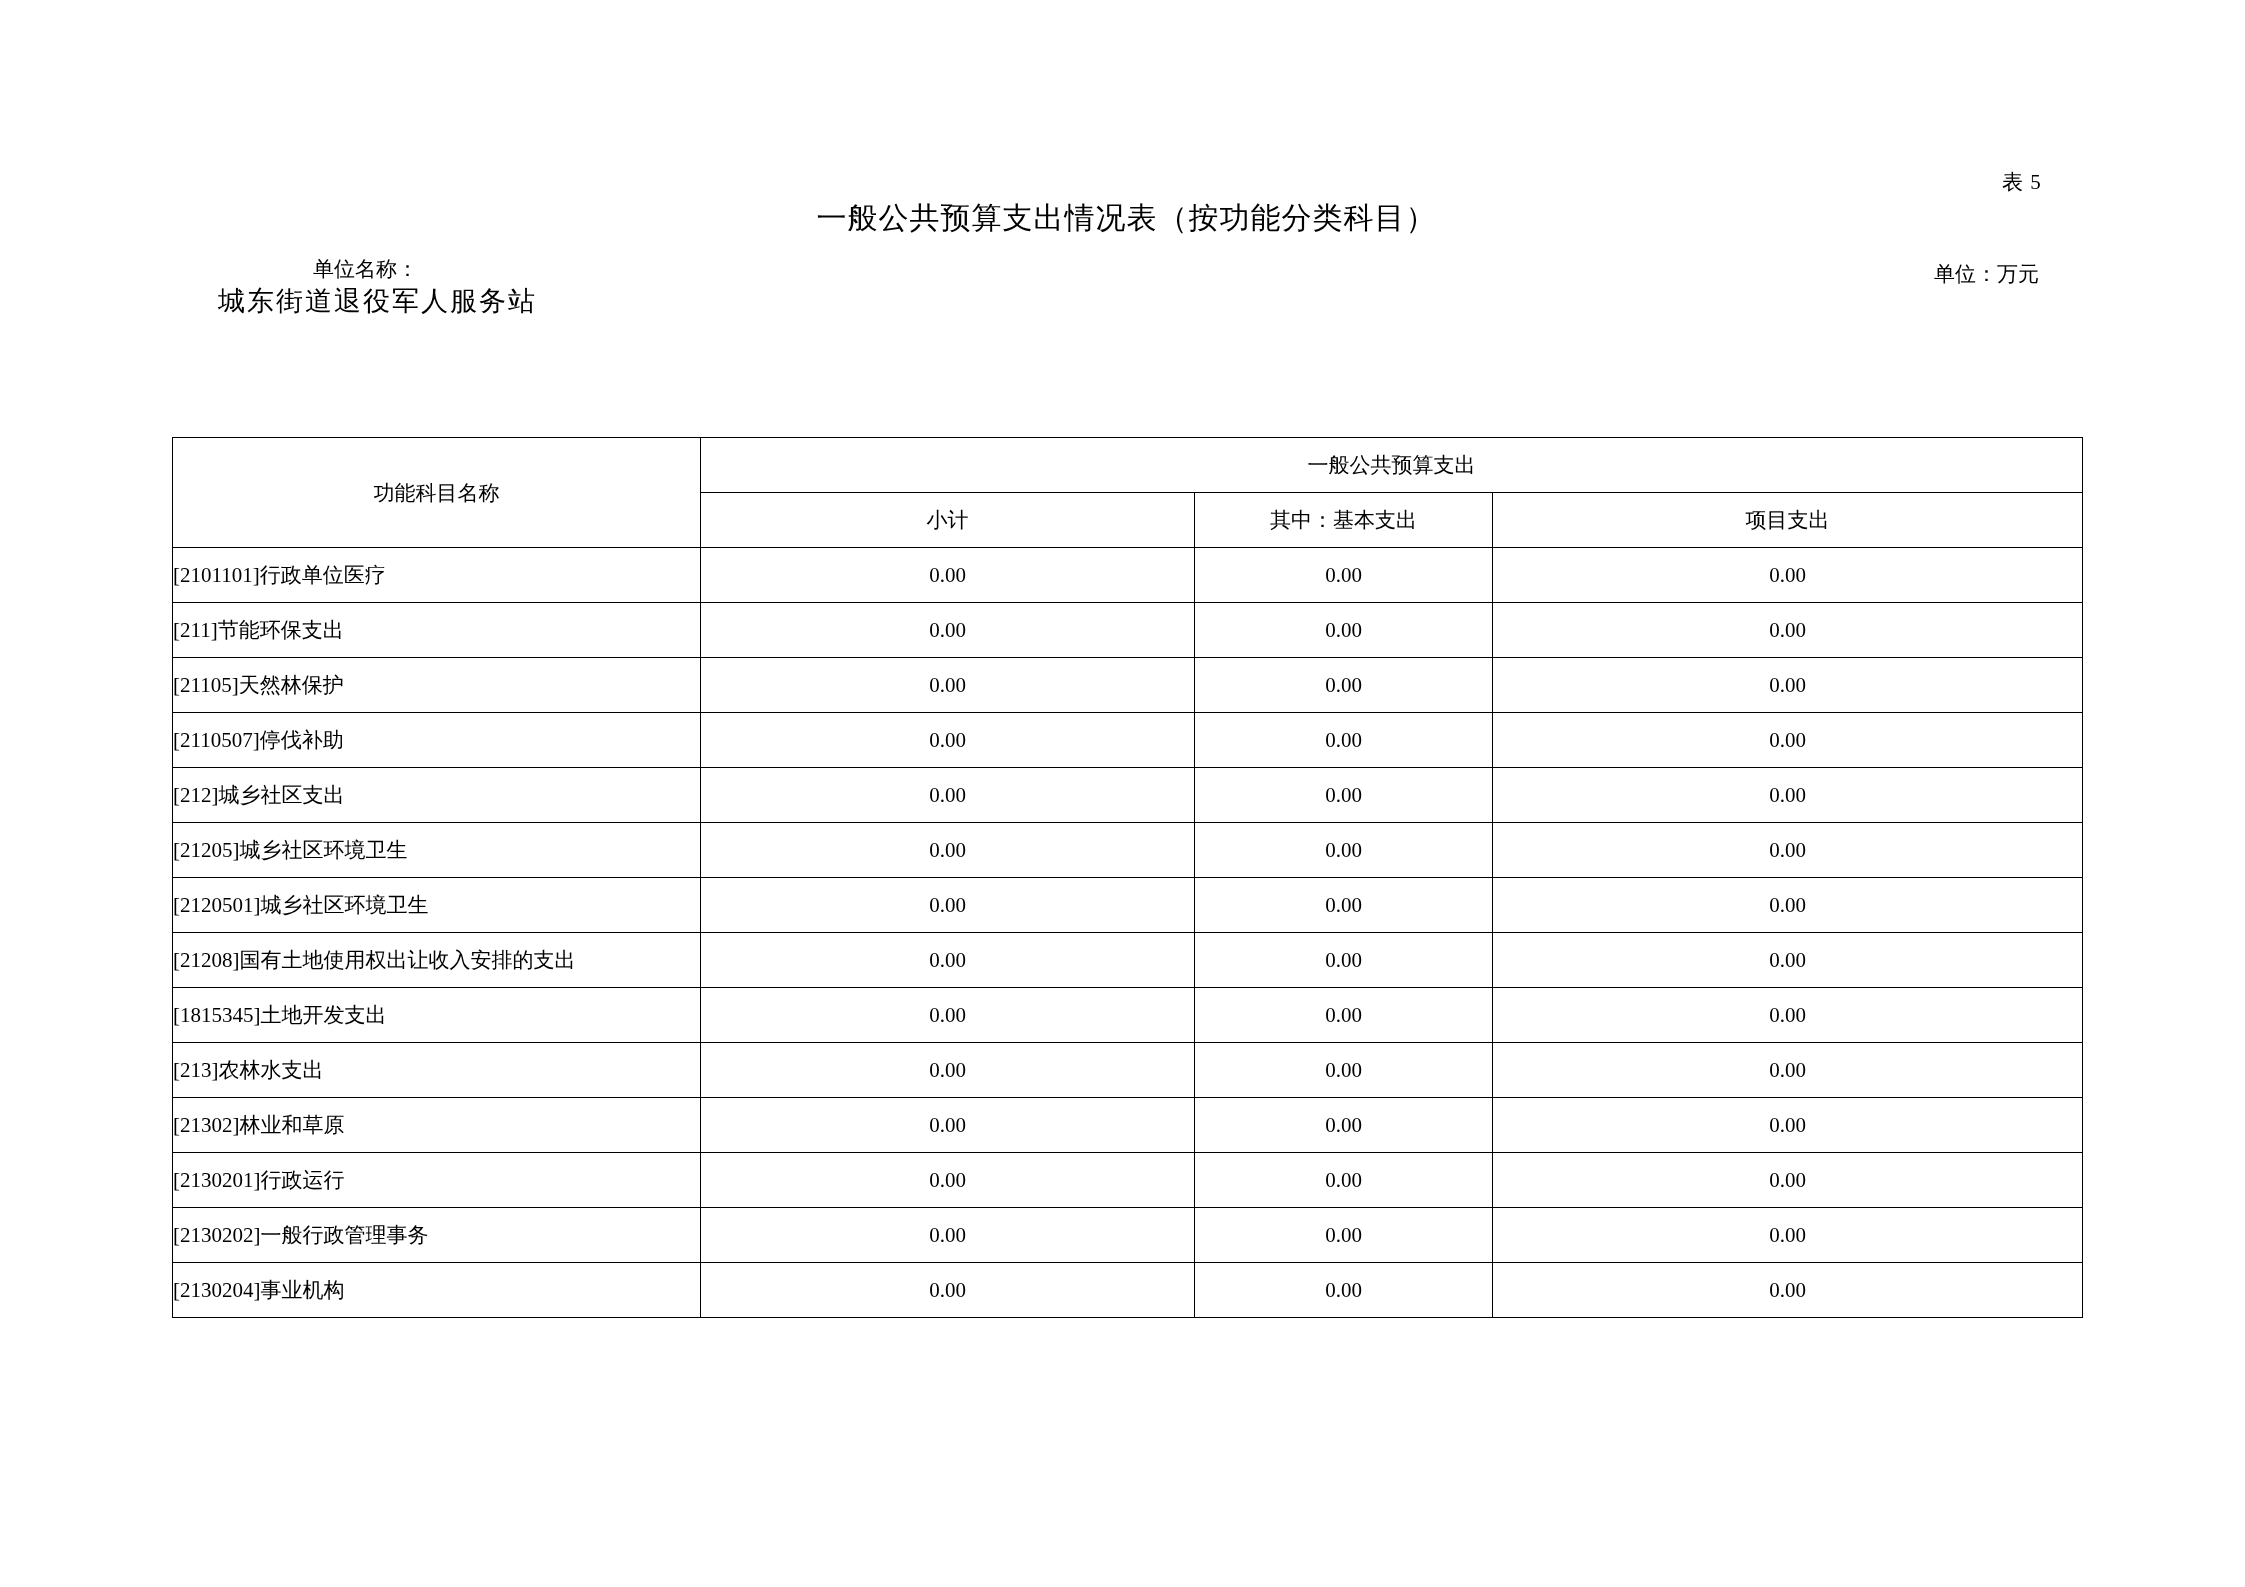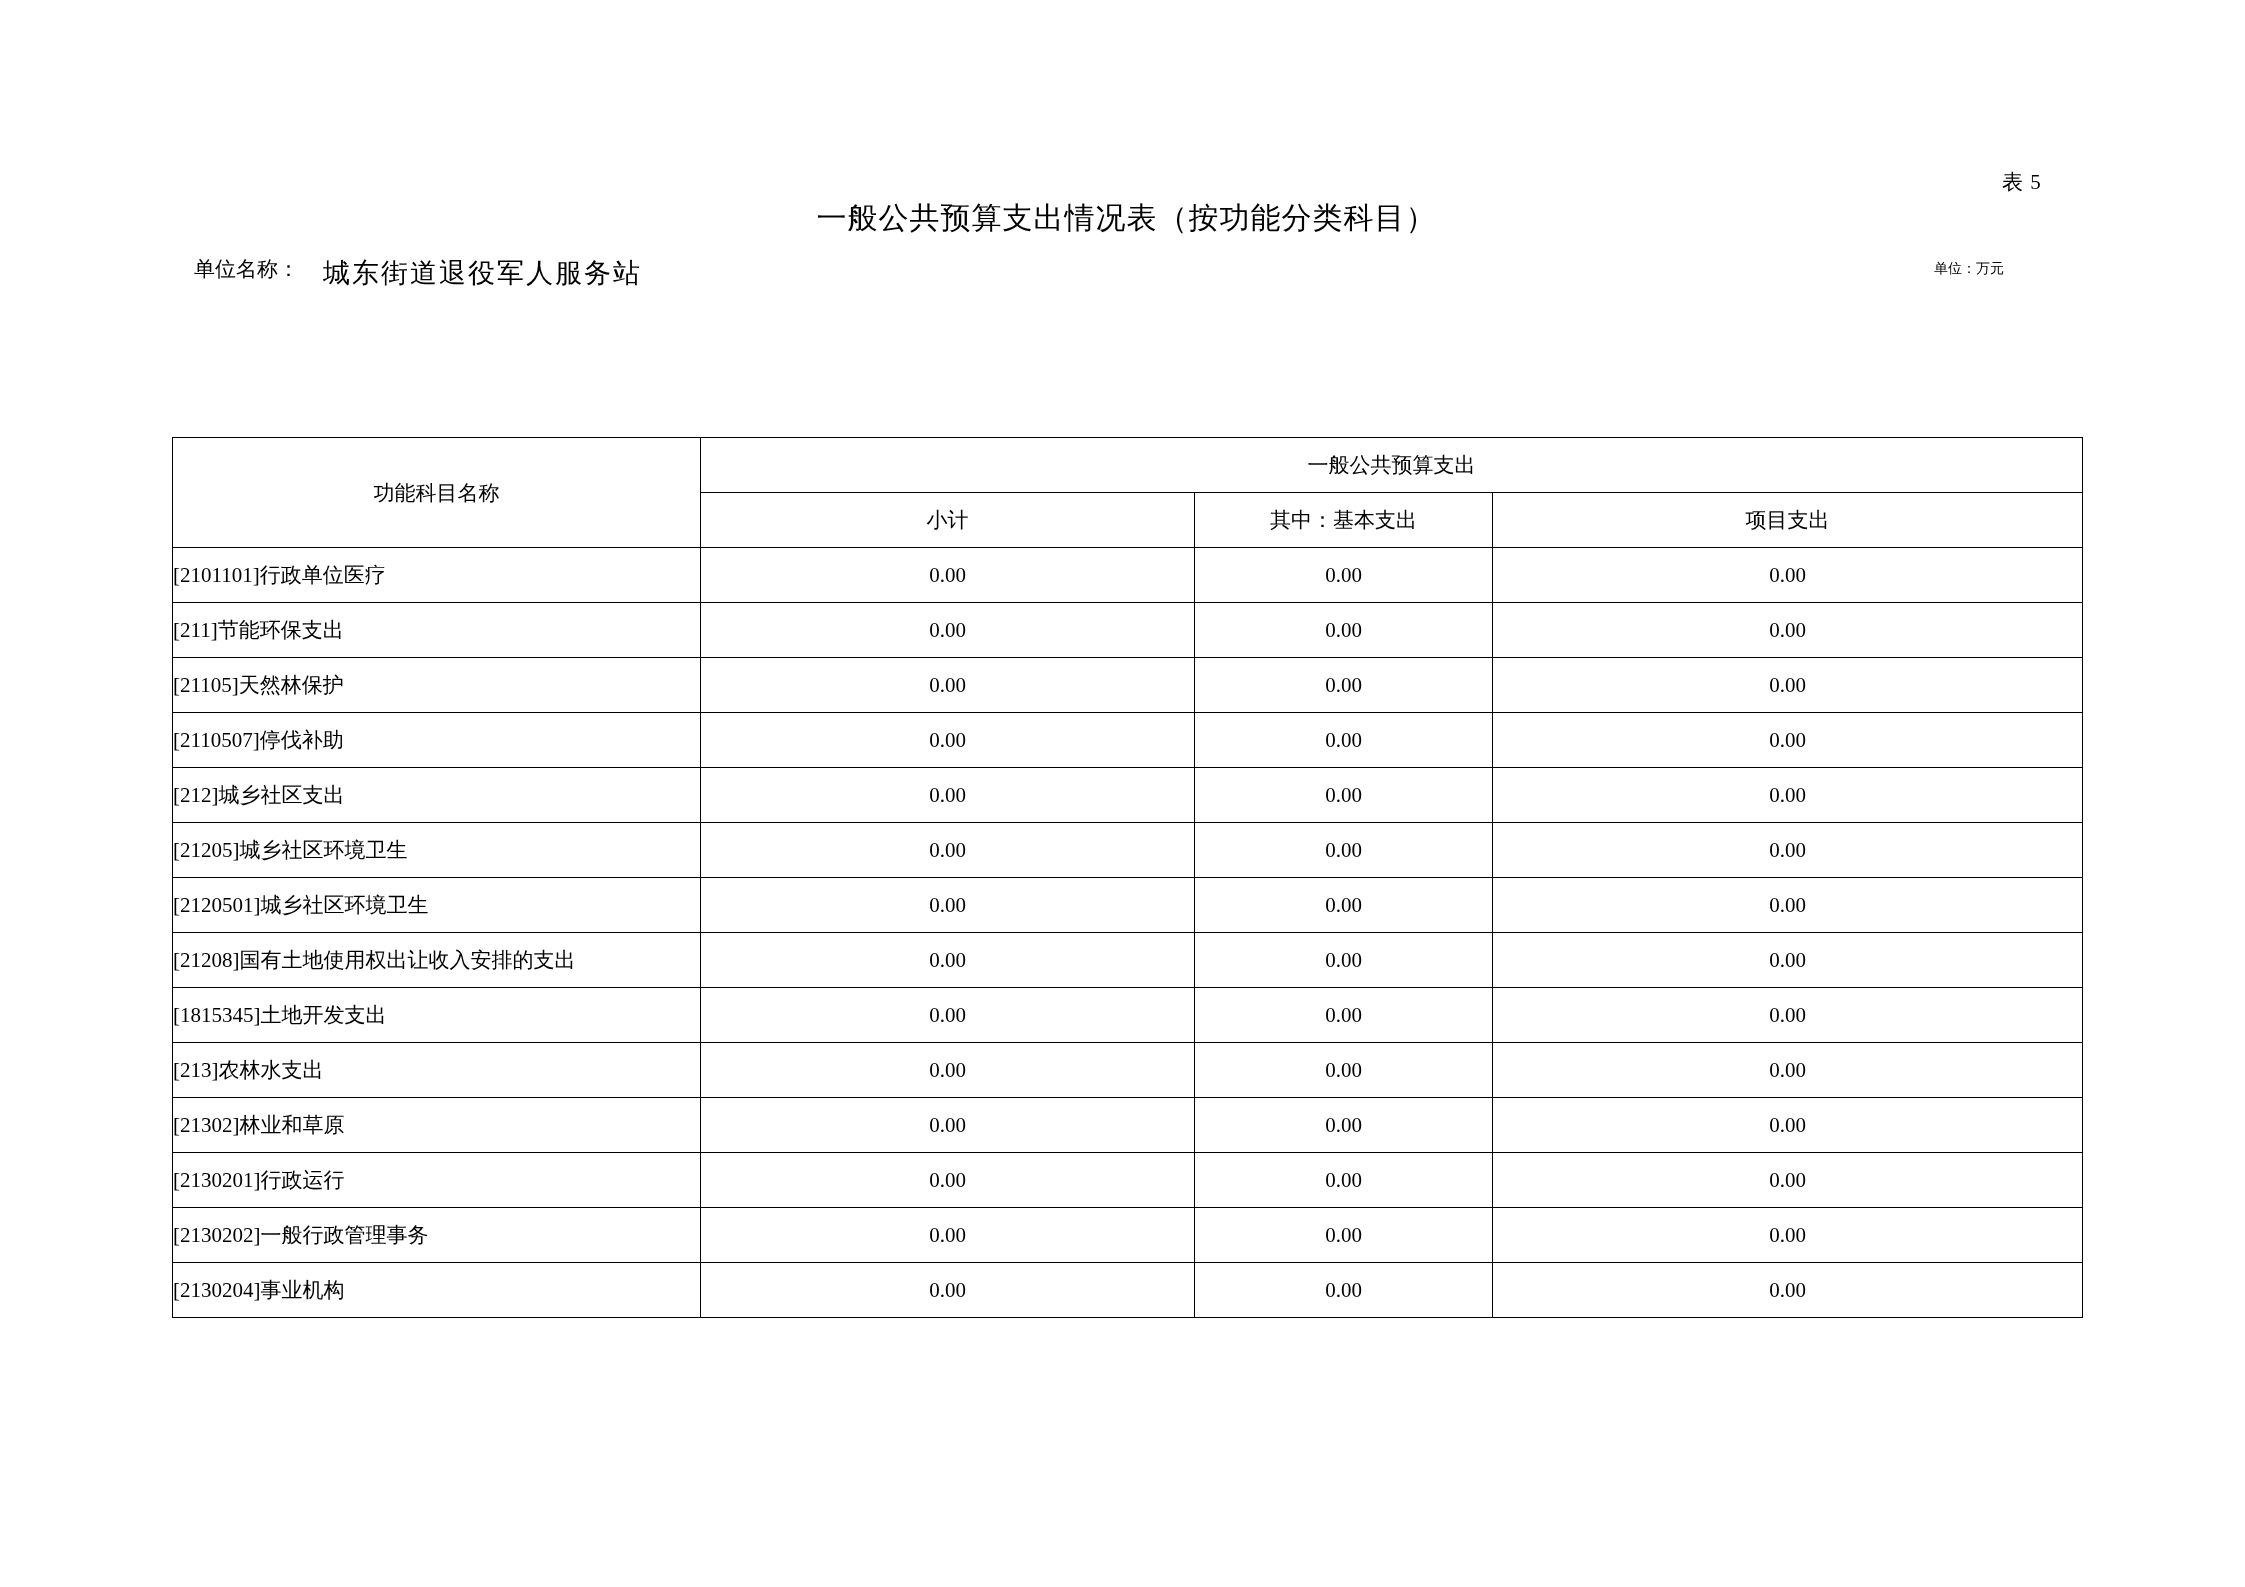--- a/index.html
+++ b/index.html
@@ -37,35 +37,36 @@
     text-align: center;
     font-size: 30px;
     font-weight: normal;
     letter-spacing: 1px;
   }
   .unit-name-row {
     position: absolute;
     left: 190px;
     top: 255px;
     display: flex;
-    align-items: flex-start;
+    align-items: center;
+    flex-direction: column;
   }
   .unit-name-label {
     font-size: 21px;
   }
   .unit-name-value {
     font-size: 27px;
     margin-left: 24px;
     letter-spacing: 2px;
   }
   .unit-measure {
     position: absolute;
     left: 1930px;
     top: 260px;
-    font-size: 14px;
+    font-size: 21px;
     font-family: Liberation Serif, serif;
   }
   table.main {
     position: absolute;
     left: 168px;
     top: 437px;
     border-collapse: collapse;
     table-layout: fixed;
     width: 1910px;
   }

